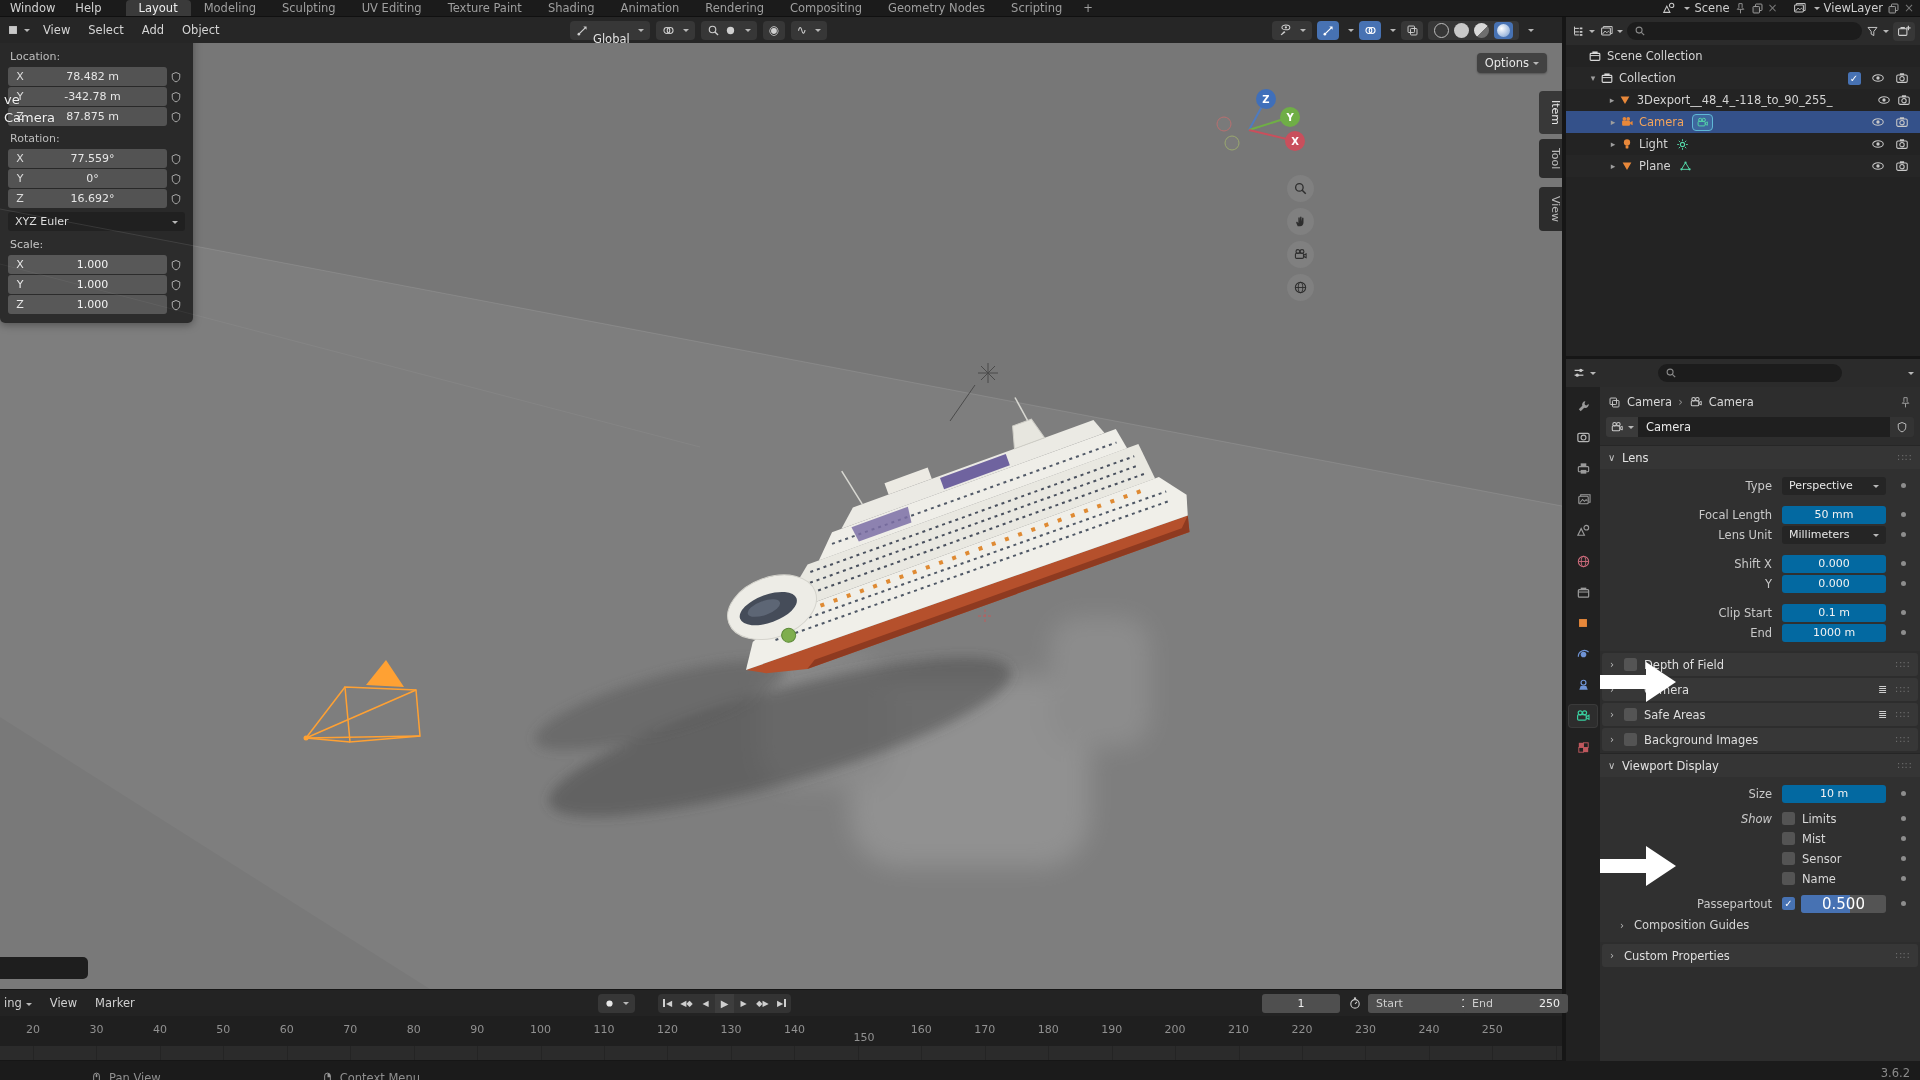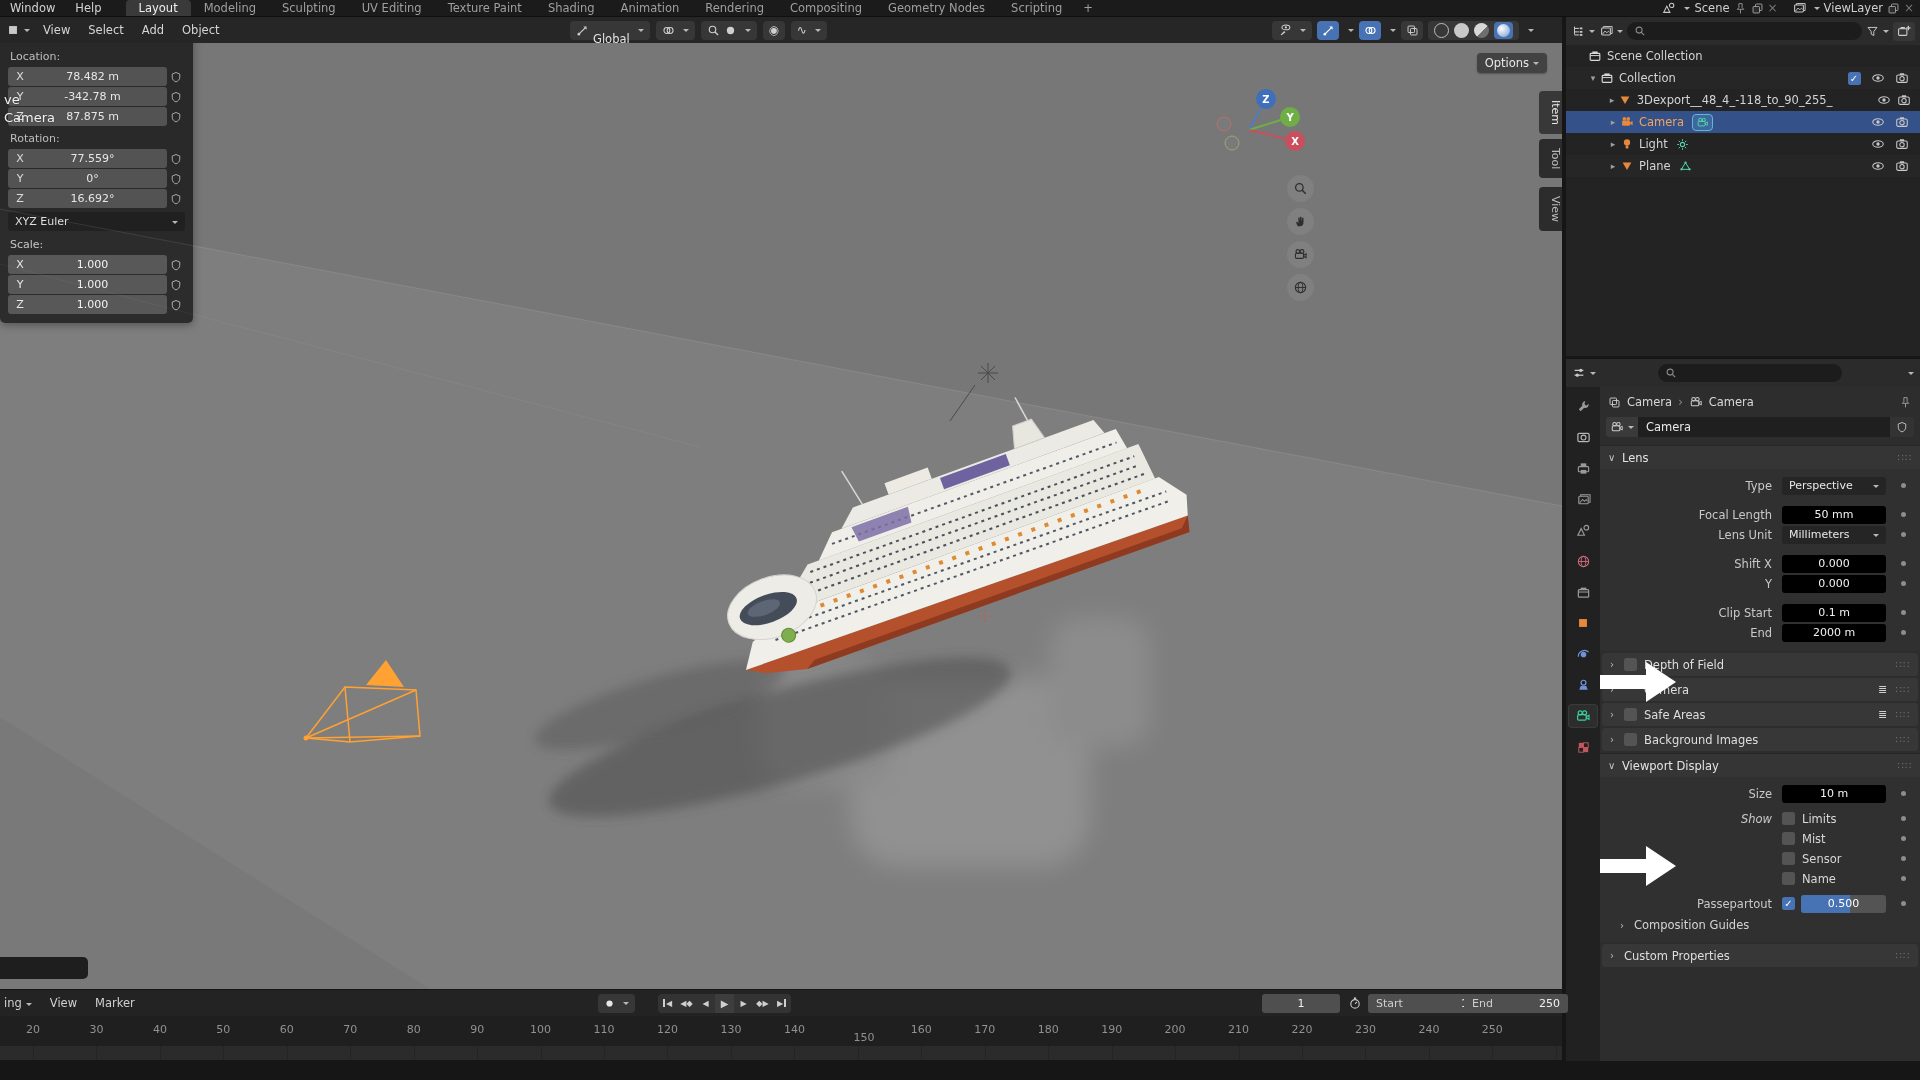--- a/index.html
+++ b/index.html
@@ -90,31 +90,31 @@
   .idrow .dd{background:#3a3a3a;border-radius:3px 0 0 3px;height:20px;display:flex;align-items:center;padding:0 4px;}
   .idrow .nm{flex:1;background:#1f1f1f;height:20px;display:flex;align-items:center;padding:0 8px;color:#eaeaea;font-size:11.5px;}
   .idrow .shield{width:24px;height:20px;background:#333;border-radius:0 3px 3px 0;display:flex;align-items:center;justify-content:center;color:#bdbdbd;}
   .panel{background:#303030;border-top:1px solid #262626;}
   .phead{height:23px;display:flex;align-items:center;padding:0 8px;color:#e3e3e3;font-size:11.5px;background:#353535;}
   .phead .chev{width:14px;color:#c2c2c2;font-size:10px;}
   .phead .sp{flex:1;}
   .pbody{padding:6px 0 8px;}
   .prow{display:flex;align-items:center;height:19px;margin:1px 0;position:relative;padding-right:34px;}
   .prow .plabel{width:148px;text-align:right;padding-right:10px;color:#c9c9c9;font-size:11.5px;flex:none;padding-left:24px;}
-  .prow .pfield{flex:1;background:#000000;border-radius:3px;height:18px;display:flex;align-items:center;justify-content:center;color:#f2f2f2;font-size:11px;}
+  .prow .pfield{flex:1;background:#0369a1;border-radius:3px;height:18px;display:flex;align-items:center;justify-content:center;color:#f2f2f2;font-size:11px;}
   .prow .pdrop{flex:1;background:#252525;border-radius:3px;height:18px;display:flex;align-items:center;padding:0 7px;color:#e8e8e8;font-size:11px;}
   .prow .pdrop .sp{flex:1;}
   .deco{position:absolute;right:14px;width:5px;height:5px;border-radius:50%;background:#8d8d8d;}
   .gap8{height:8px;}
   .secbar{height:23px;background:#373737;border-radius:3px;margin:2px 2px;display:flex;align-items:center;padding:0 8px;color:#dedede;font-size:11.5px;}
   .secbar .chev{width:14px;color:#bdbdbd;font-size:10px;}
   .secbar .sp{flex:1;}
   .secbar .cb{margin-right:7px;}
   .listic{color:#cfcfcf;margin-right:8px;font-size:11px;}
-  .slider{flex:1;background:#545454;border-radius:3px;height:18px;position:relative;overflow:hidden;display:flex;align-items:center;justify-content:center;color:#fff;font-size:11px;}
+  .slider{flex:1;background:#545454;border-radius:3px;height:18px;position:relative;overflow:hidden;display:flex;align-items:center;justify-content:center;color:#fff;font-size:15px;}
   .slider .fill{position:absolute;left:0;top:0;bottom:0;width:58%;background:#4772b3;}
   .slider .v{position:relative;z-index:1;}
   .showrow .plabel{color:#c9c9c9;font-style:italic;}
   .showrow .cbl{display:flex;align-items:center;gap:7px;color:#d8d8d8;font-size:11.5px;flex:1;}
   .subitem{display:flex;align-items:center;padding:4px 0 2px 20px;color:#d4d4d4;font-size:11.5px;}
   .subitem .chev{width:14px;color:#bdbdbd;font-size:10px;}
 
   
   .ann{z-index:50;}
   .ann .shaft{position:absolute;left:0;top:13px;width:46px;height:14px;background:#fff;}
@@ -1077,21 +1077,21 @@
             <span class="deco"></span>
           </div>
           <div class="gap8"></div>
           <div class="prow">
             <span class="plabel">Clip Start</span>
             <span class="pfield">0.1 m</span>
             <span class="deco"></span>
           </div>
           <div class="prow">
             <span class="plabel">End</span>
-            <span class="pfield">2000 m</span>
+            <span class="pfield">1000 m</span>
             <span class="deco"></span>
           </div>
         </div>
       </div>
 
       <div>
 
           <div class="secbar">
             <span class="chev">›</span>
 
@@ -1277,14 +1277,29 @@
         <span class="tick" style="left: 1175.1px;">200</span>
         <span class="tick" style="left: 1238.55px;">210</span>
         <span class="tick" style="left: 1302px;">220</span>
         <span class="tick" style="left: 1365.45px;">230</span>
         <span class="tick" style="left: 1428.9px;">240</span>
         <span class="tick" style="left: 1492.35px;">250</span>
       </div>
     <div id="tl-track"></div>
   </div>
 
+  <div id="statusbar" class="abs">
+    <span class="it" style="margin-left:90px">
+      <svg class="ic" width="13" height="14" style="color:#9a9a9a">
+          <use href="#i-mouse-m"></use>
+        </svg>
+      <span>Pan View</span>
+    </span>
+    <span class="it" style="margin-left:160px">
+      <svg class="ic" width="13" height="14" style="color:#9a9a9a">
+          <use href="#i-mouse-r"></use>
+        </svg>
+      <span>Context Menu</span>
+    </span>
+    <span class="ver">3.6.2</span>
+  </div>
 
 </div>
 
 </body></html>

